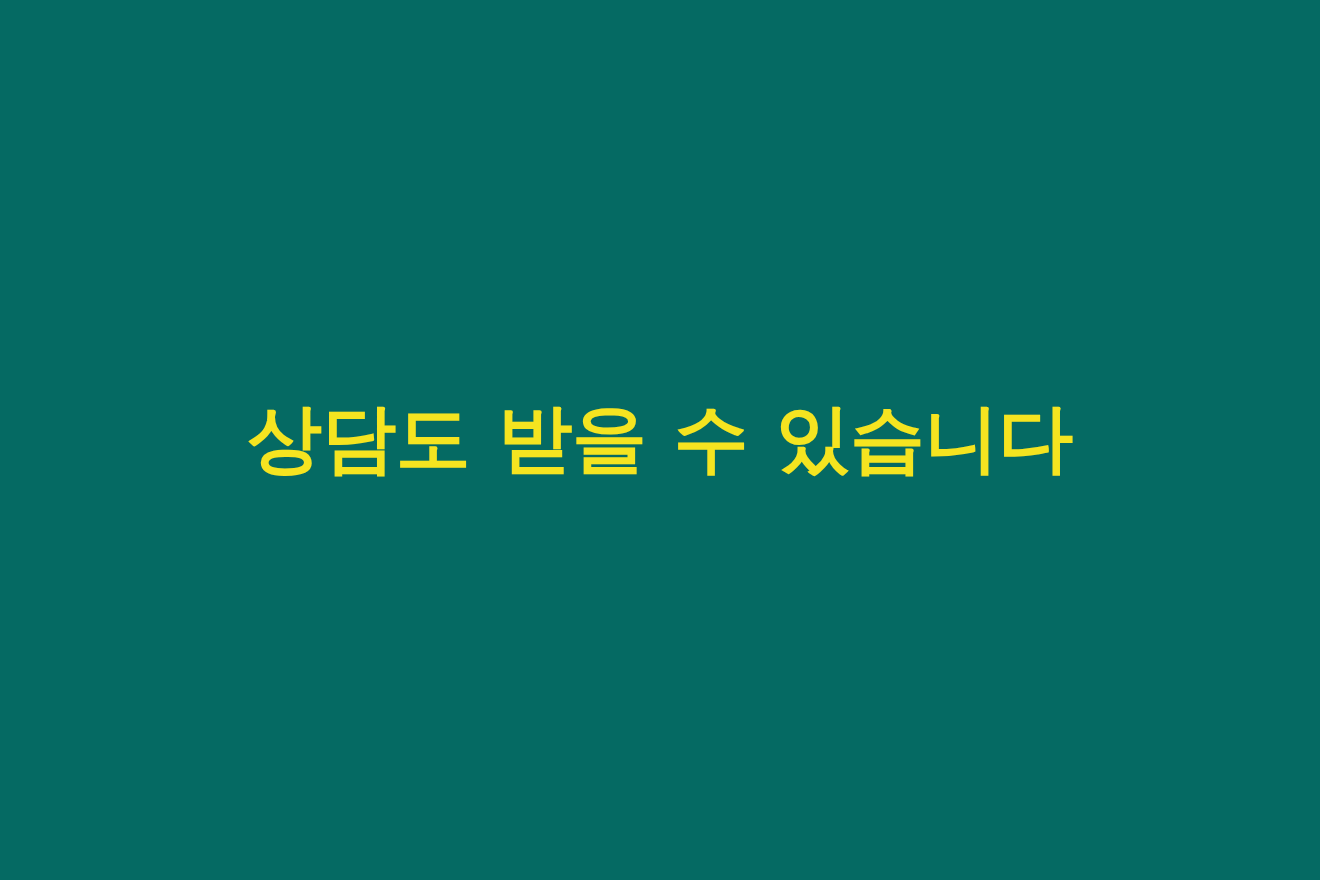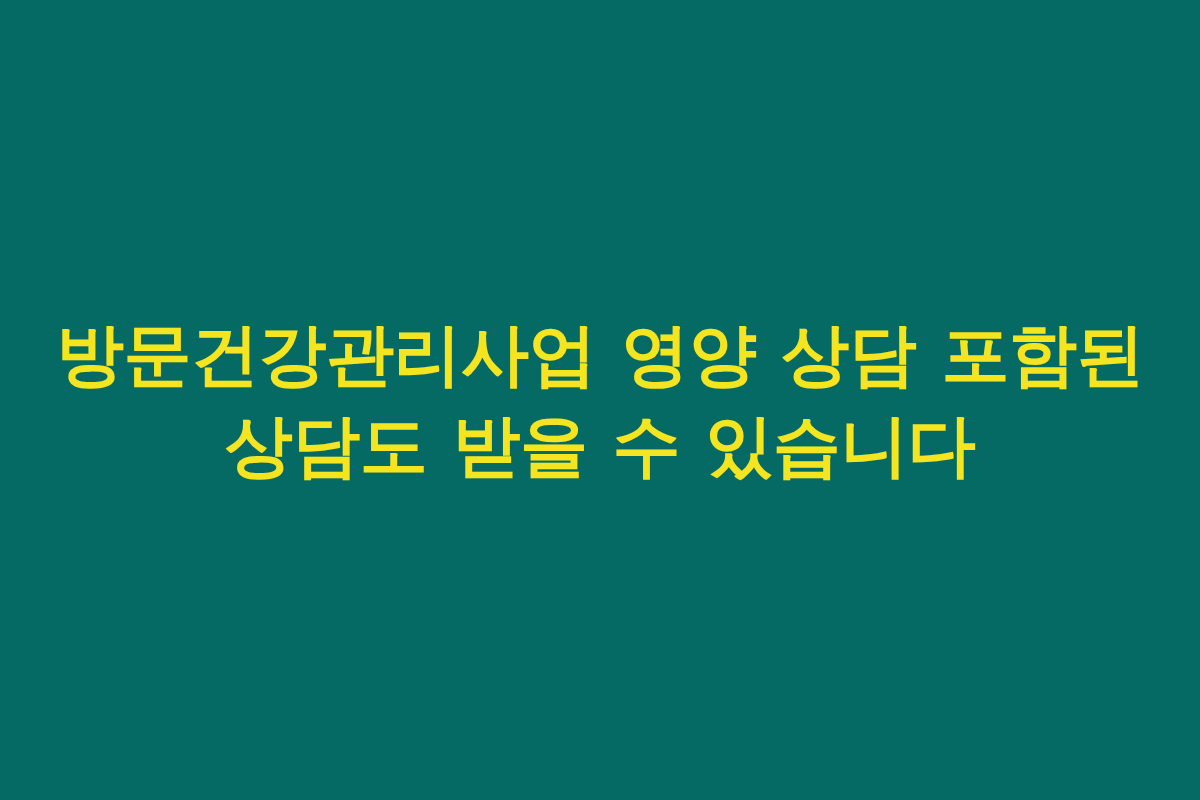--- a/index.html
+++ b/index.html
@@ -44,16 +44,15 @@
   #headline .line {
     display: block;
     white-space: nowrap;
   }
 </style>
 </head>
 <body>
 
 <div id="banner" style="background: rgb(5, 106, 99);">
   <h1 id="headline" style="color: rgb(245, 228, 32);">
-    <span class="line">방문건강관리사업 영양 상담 포함된</span>
     <span class="line">상담도 받을 수 있습니다</span>
   </h1>
 </div>
 
 </body></html>

